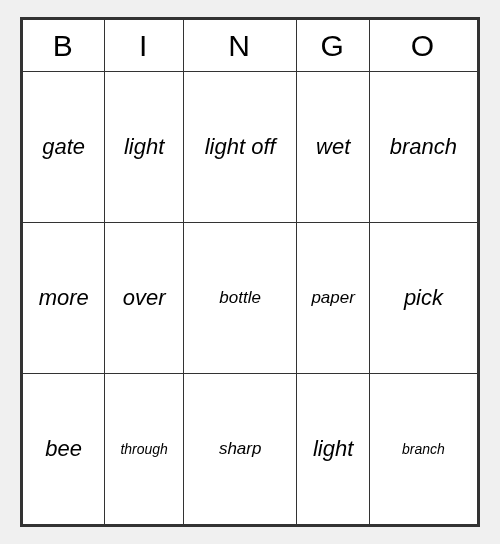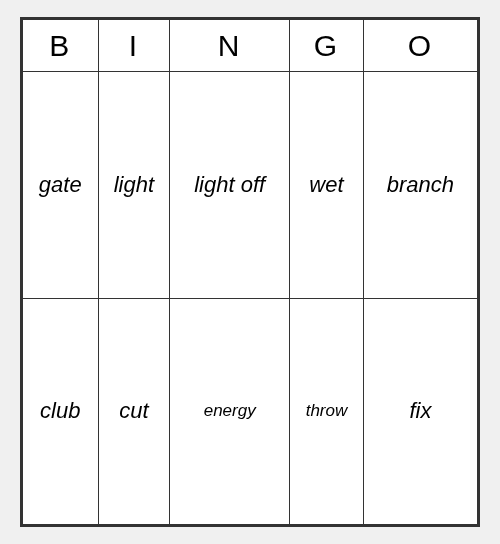--- a/index.html
+++ b/index.html
@@ -76,21 +76,28 @@
     </thead>
     <tbody>
       <tr class="content-row">
         <td>gate</td>
         <td>light</td>
         <td>light off</td>
         <td>wet</td>
         <td>branch</td>
       </tr>
       <tr class="content-row">
-        <td>club</td>
-        <td>cut</td>
-        <td class="medium-text">energy</td>
-        <td class="medium-text">throw</td>
-        <td>fix</td>
+        <td>more</td>
+        <td>over</td>
+        <td class="medium-text">bottle</td>
+        <td class="medium-text">paper</td>
+        <td>pick</td>
+      </tr>
+      <tr class="content-row">
+        <td>bee</td>
+        <td class="small-text">through</td>
+        <td class="medium-text">sharp</td>
+        <td>light</td>
+        <td class="small-text">branch</td>
       </tr>
     </tbody>
   </table>
 </div>
 
 </body></html>

